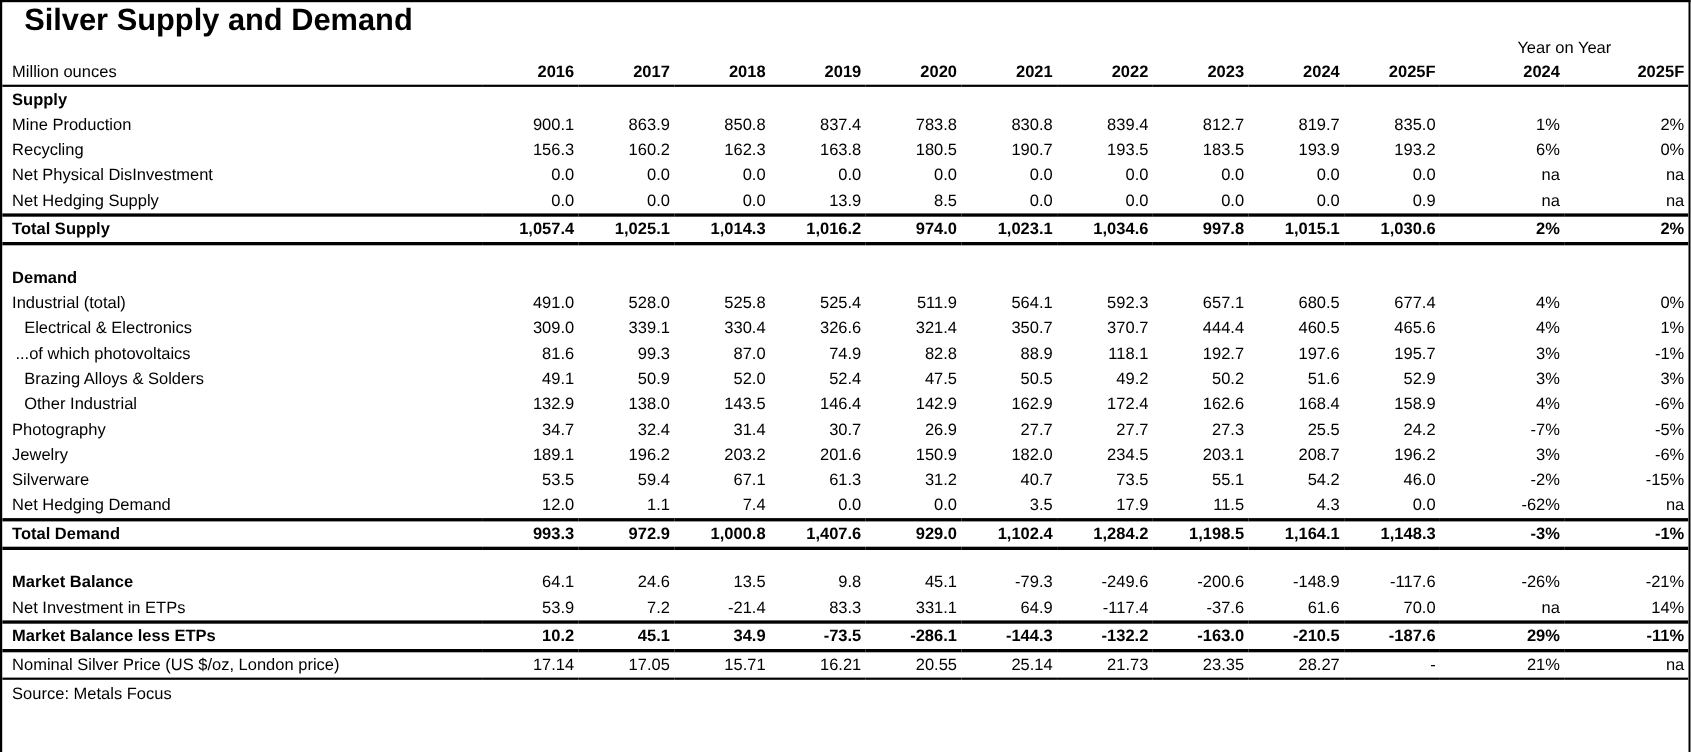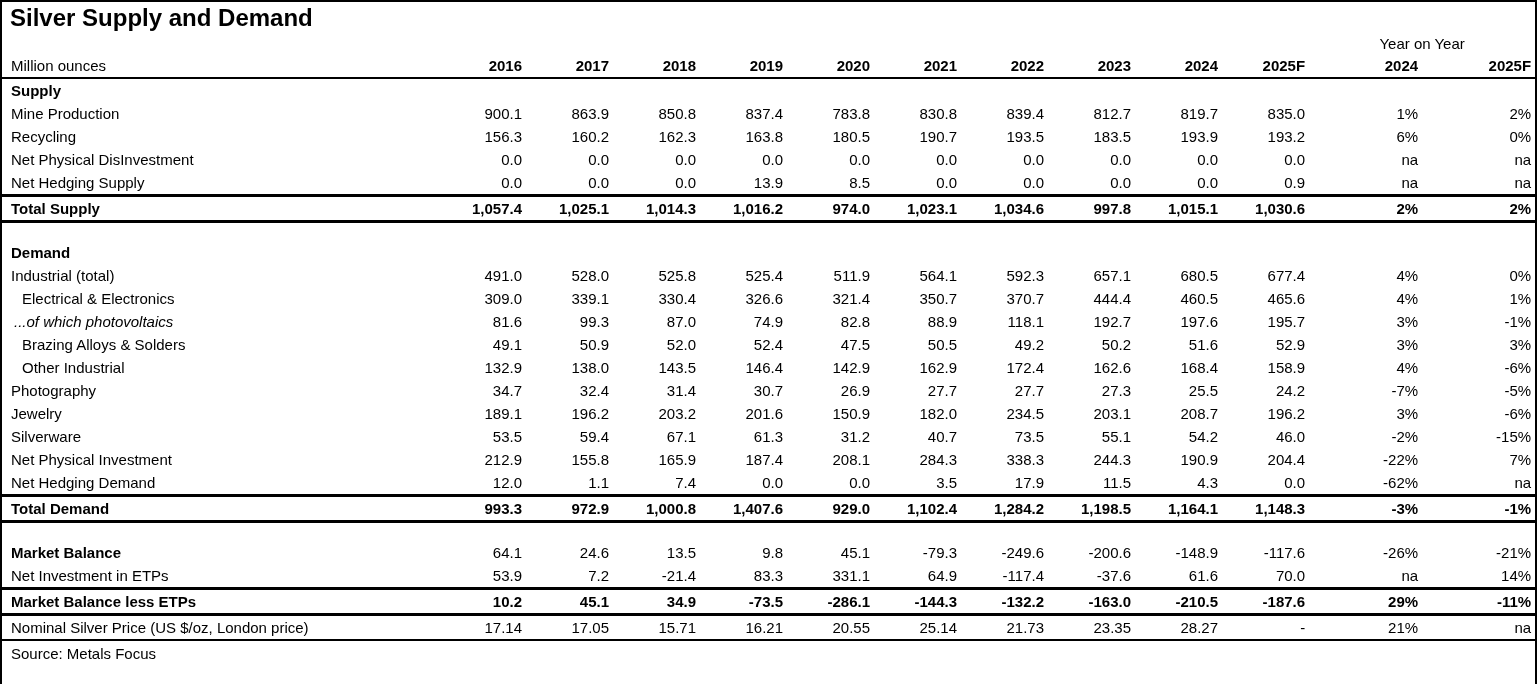--- a/index.html
+++ b/index.html
@@ -2,38 +2,38 @@
 <html><head>
 <meta charset="utf-8">
 <style>
   html,body{margin:0;padding:0;background:#fff;}
   body{font-family:"Liberation Sans", sans-serif;color:#000;}
   .page{
     width:1537px;height:684px;box-sizing:border-box;
     border-top:2px solid #000;border-left:2px solid #000;border-right:2px solid #000;
     background:#fff;overflow:hidden;
   }
-  .title{font-size:24px;font-weight:bold;line-height:22px;padding:5px 0 2px 8px;}
+  .title{font-size:28px;font-weight:bold;line-height:22px;padding:5px 0 2px 20px;}
   table{border-collapse:collapse;table-layout:fixed;width:1533px;margin-top:2px;}
   th,td{font-size:15px;white-space:nowrap;overflow:hidden;font-weight:normal;}
   .num{text-align:right;padding:0 4px 0 0;}
   .label{text-align:left;padding:0 0 0 9px;}
   tbody td{height:23px;line-height:23px;}
   thead .yoy-row th{height:19px;line-height:19px;}
   thead .head-row th{height:23px;line-height:23px;vertical-align:bottom;}
   thead .head-row{border-bottom:2px solid #000;}
   thead .head-row th.num{font-weight:bold;}
   .yoy-center{padding:0;}
   tr.section td.label{font-weight:bold;margin-left:12px;}
   tr.total td{font-weight:bold;}
   tr.total{border-top:3px solid #000;border-bottom:3px solid #000;}
   tr.boldlabel td.label{font-weight:bold;}
   tr.price{border-bottom:2px solid #000;}
   tr.indent td.label{padding-left:20px;}
-  tr.italic td.label{padding-left:12px;font-style:italic;}
+  tr.italic td.label{padding-left:12px;}
   tr.italic td.val{}
   tr.spacer td{height:18px;line-height:18px;}
   .source{font-size:15px;line-height:20px;padding:3px 0 0 9px;}
 </style>
 </head>
 <body>
 
 <div class="page">
   <div class="title">Silver Supply and Demand</div>
   <table>
@@ -309,35 +309,20 @@
           <td class="num val">31.2</td>
           <td class="num val">40.7</td>
           <td class="num val">73.5</td>
           <td class="num val">55.1</td>
           <td class="num val">54.2</td>
           <td class="num val">46.0</td>
           <td class="num yoy">-2%</td>
           <td class="num yoy">-15%</td>
         </tr>
         <tr class="normal">
-          <td class="label">Net Physical Investment</td>
-          <td class="num val">212.9</td>
-          <td class="num val">155.8</td>
-          <td class="num val">165.9</td>
-          <td class="num val">187.4</td>
-          <td class="num val">208.1</td>
-          <td class="num val">284.3</td>
-          <td class="num val">338.3</td>
-          <td class="num val">244.3</td>
-          <td class="num val">190.9</td>
-          <td class="num val">204.4</td>
-          <td class="num yoy">-22%</td>
-          <td class="num yoy">7%</td>
-        </tr>
-        <tr class="normal">
           <td class="label">Net Hedging Demand</td>
           <td class="num val">12.0</td>
           <td class="num val">1.1</td>
           <td class="num val">7.4</td>
           <td class="num val">0.0</td>
           <td class="num val">0.0</td>
           <td class="num val">3.5</td>
           <td class="num val">17.9</td>
           <td class="num val">11.5</td>
           <td class="num val">4.3</td>

